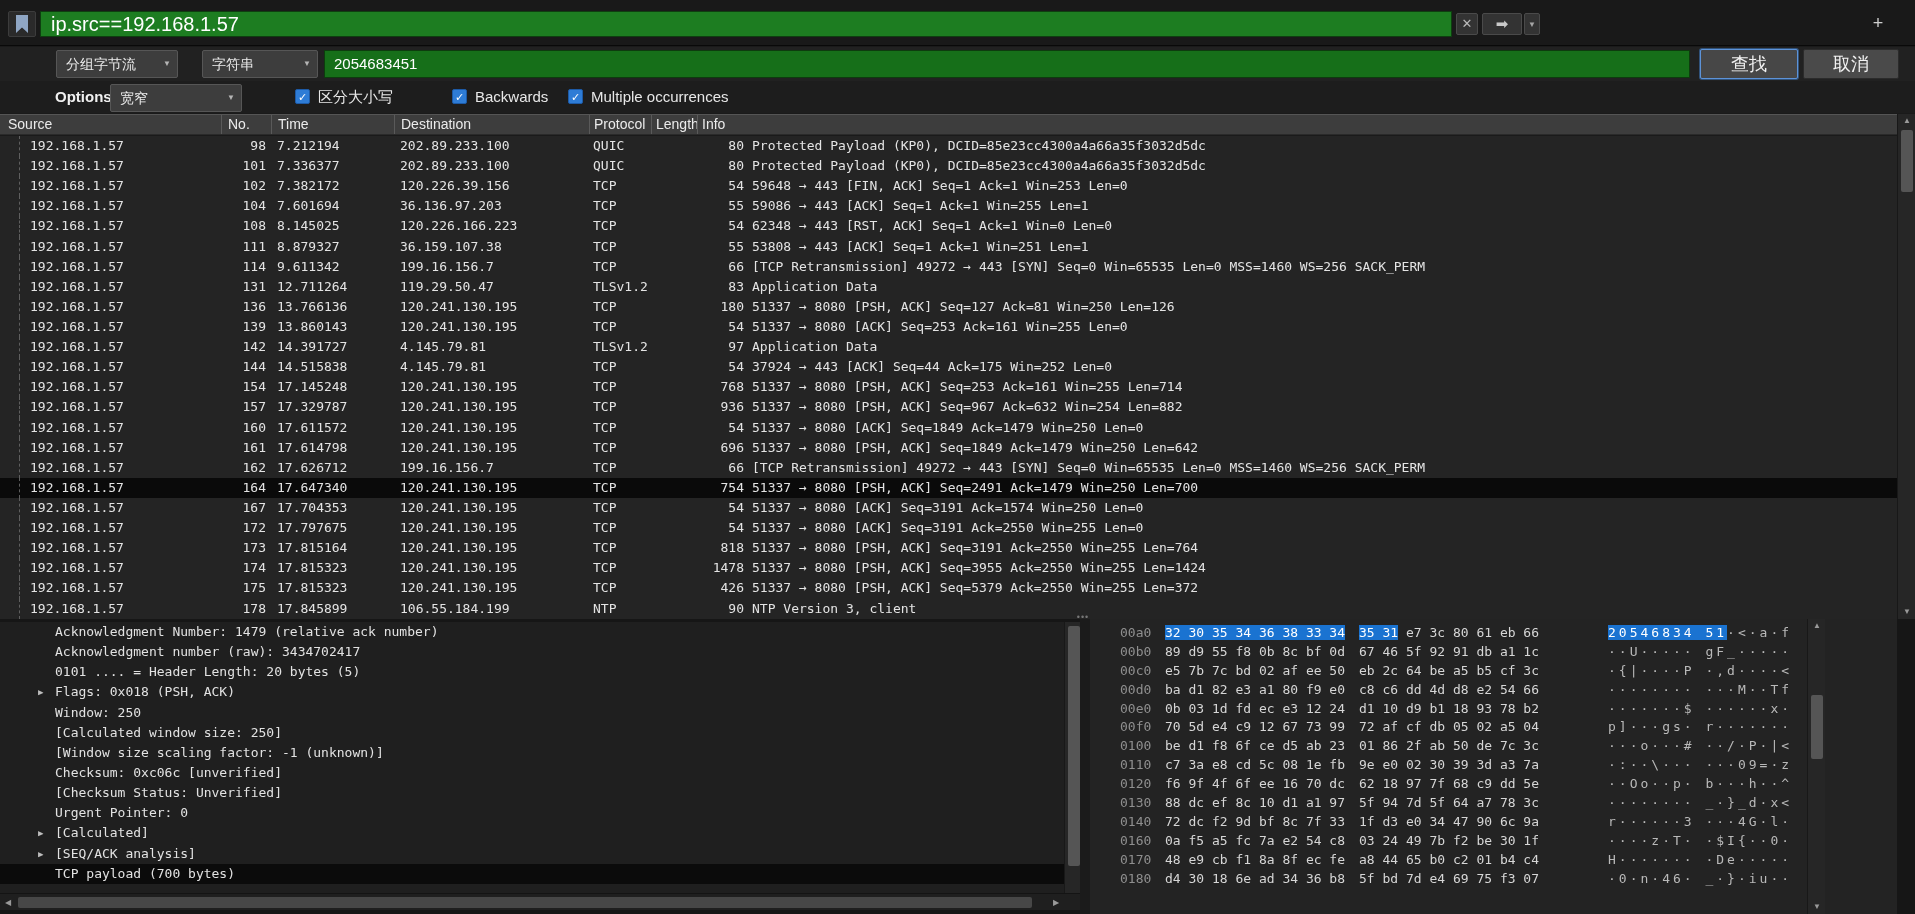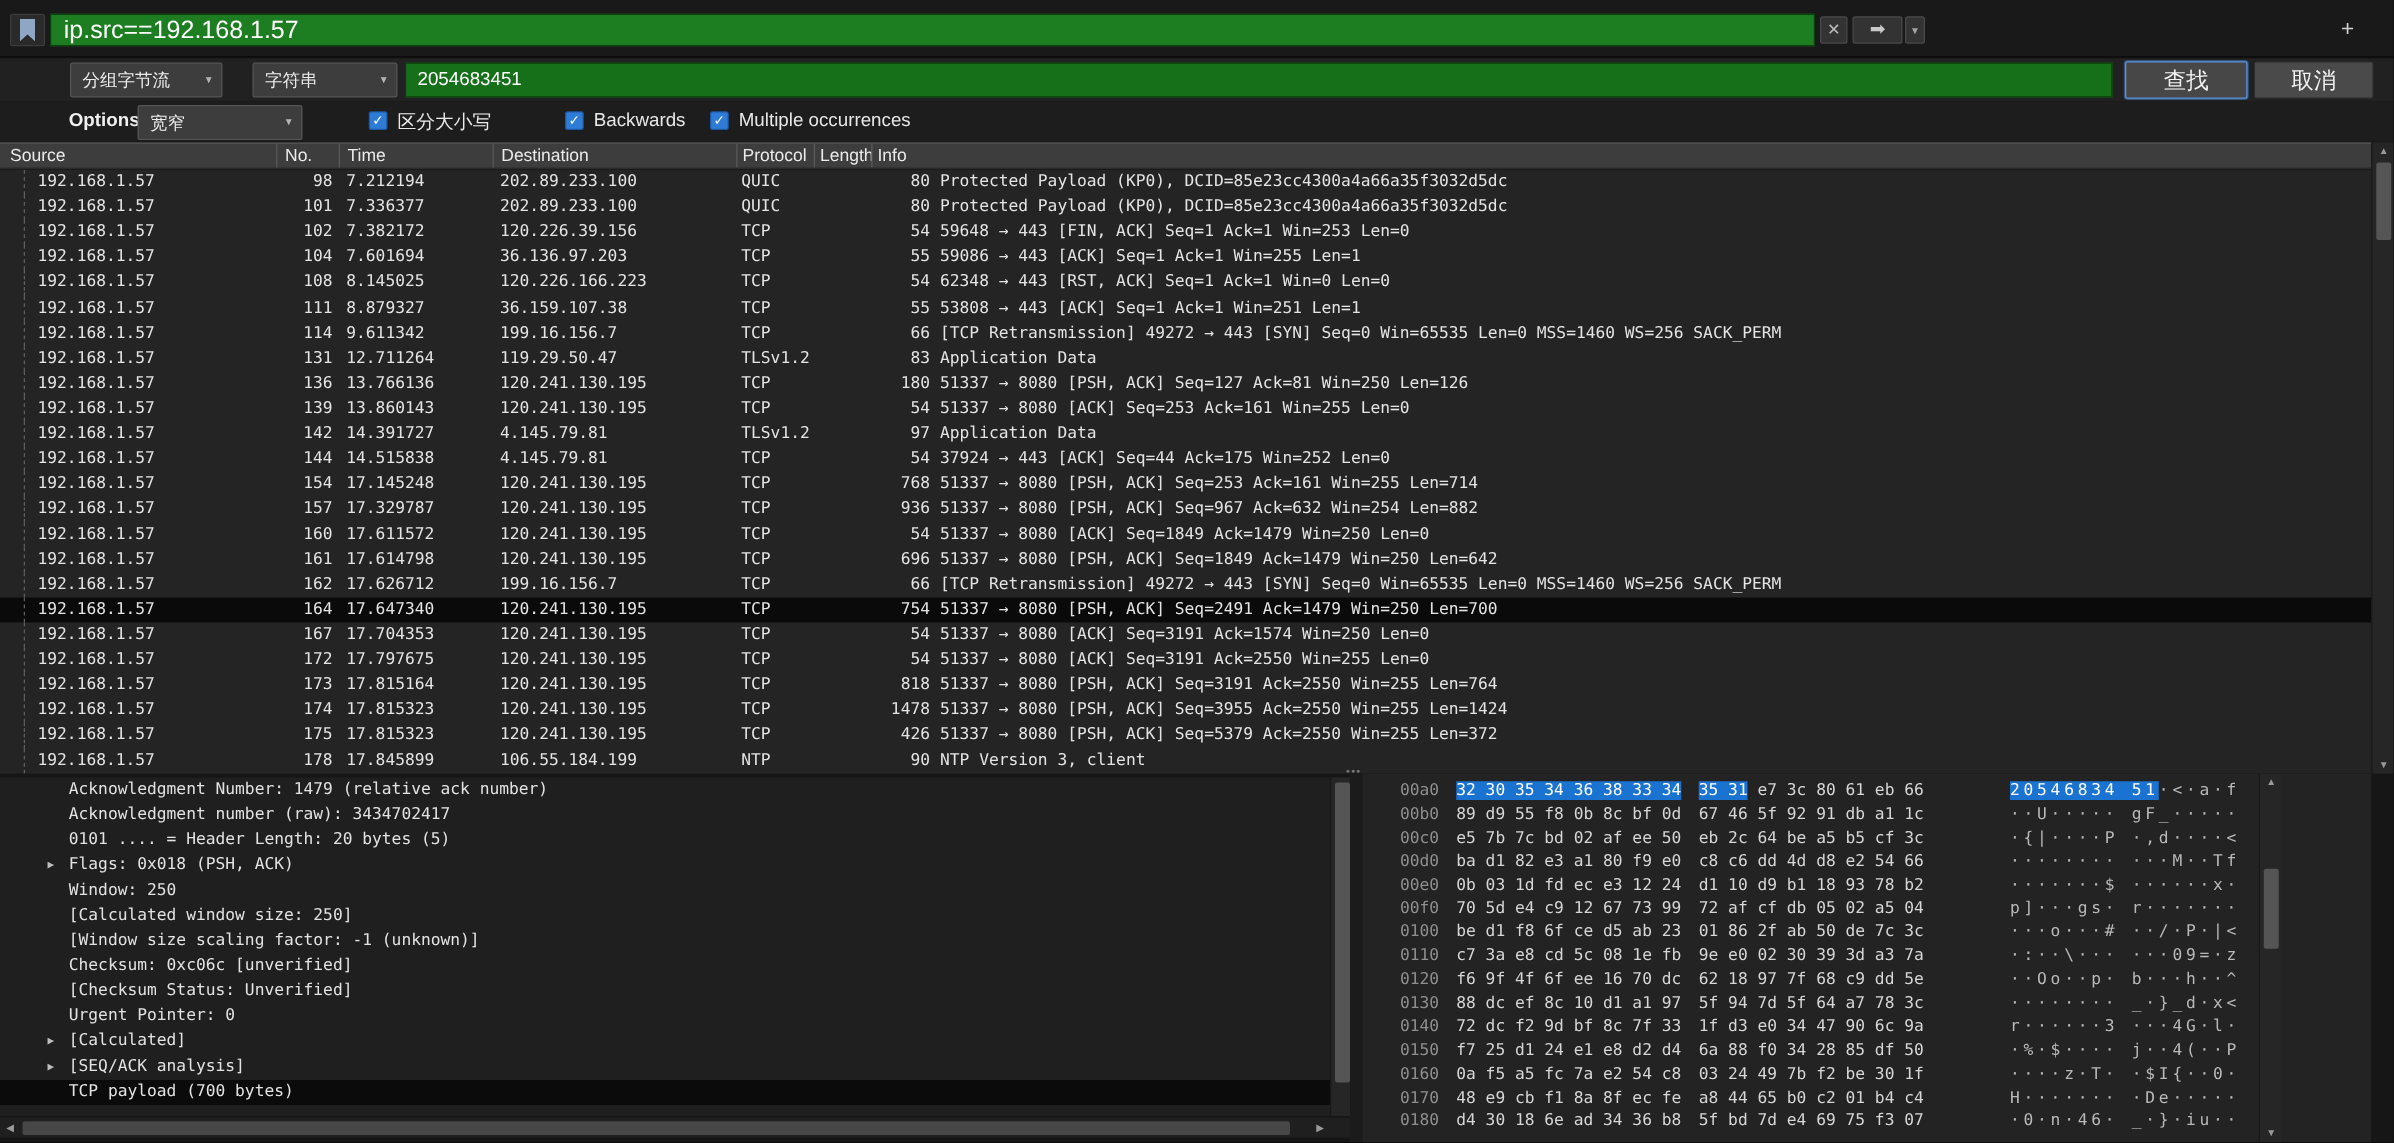--- a/index.html
+++ b/index.html
@@ -466,26 +466,20 @@
           <span class="g2">5f 94 7d 5f 64 a7 78 3c</span>
           <span class="asc">········ _·}_d·x&lt;</span>
         </div>
         <div class="hline">
           <span class="off">0140</span>
           <span class="g1">72 dc f2 9d bf 8c 7f 33</span>
           <span class="g2">1f d3 e0 34 47 90 6c 9a</span>
           <span class="asc">r······3 ···4G·l·</span>
         </div>
         <div class="hline">
-          <span class="off">0150</span>
-          <span class="g1">f7 25 d1 24 e1 e8 d2 d4</span>
-          <span class="g2">6a 88 f0 34 28 85 df 50</span>
-          <span class="asc">·%·$···· j··4(··P</span>
-        </div>
-        <div class="hline">
           <span class="off">0160</span>
           <span class="g1">0a f5 a5 fc 7a e2 54 c8</span>
           <span class="g2">03 24 49 7b f2 be 30 1f</span>
           <span class="asc">····z·T· ·$I{··0·</span>
         </div>
         <div class="hline">
           <span class="off">0170</span>
           <span class="g1">48 e9 cb f1 8a 8f ec fe</span>
           <span class="g2">a8 44 65 b0 c2 01 b4 c4</span>
           <span class="asc">H······· ·De·····</span>

